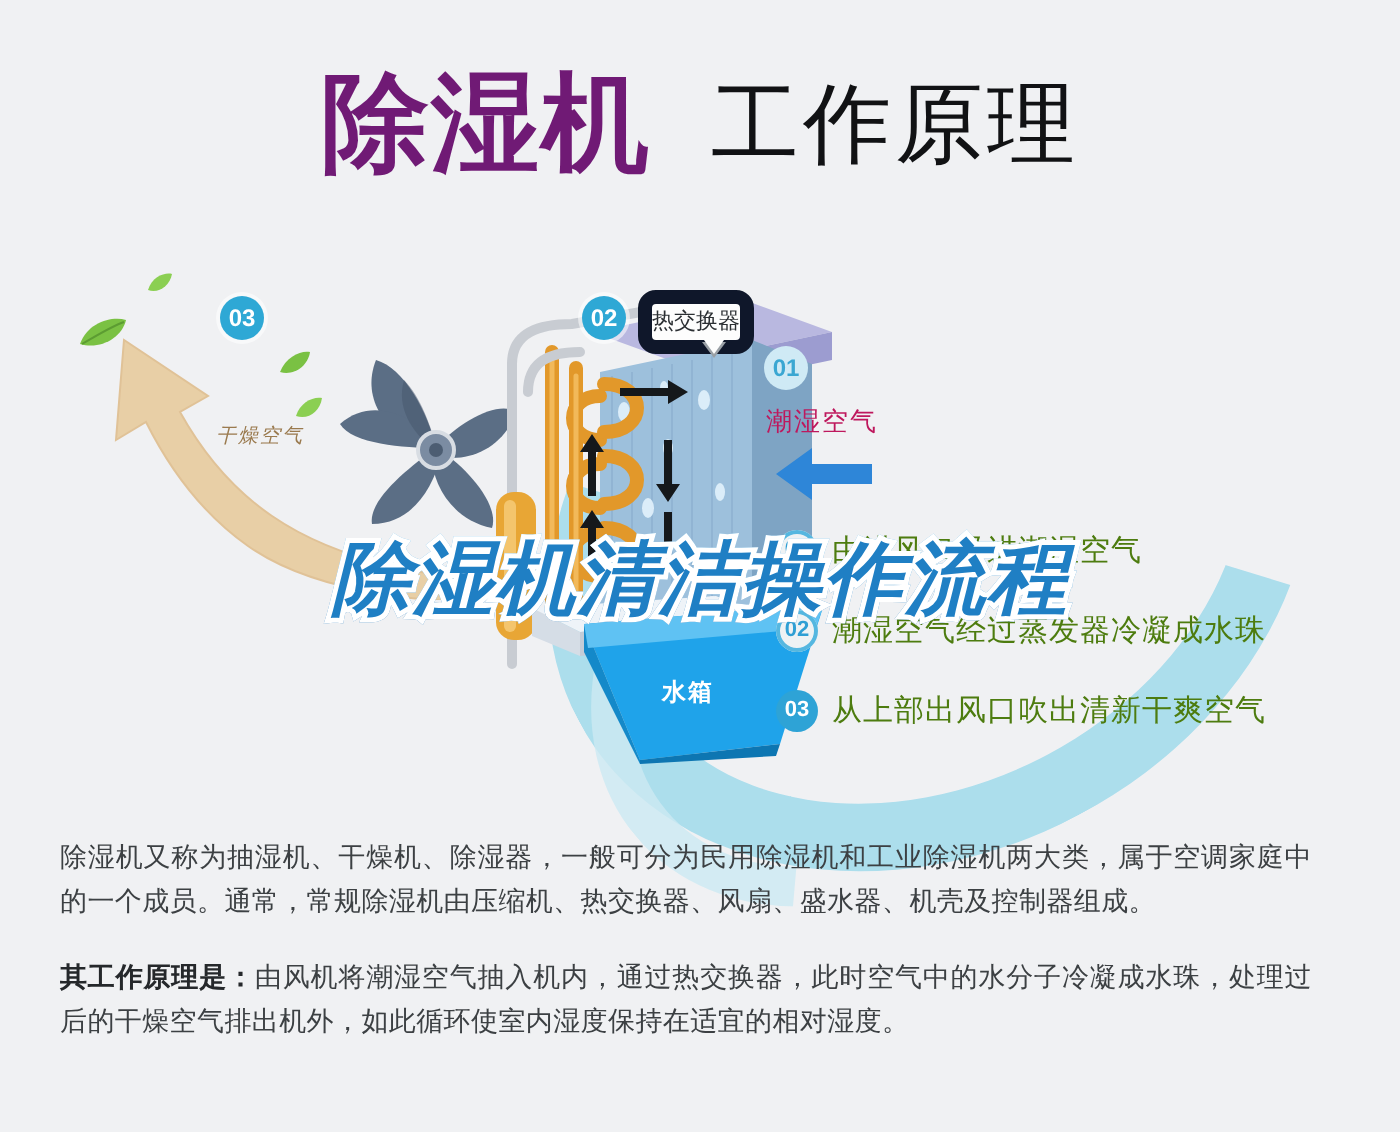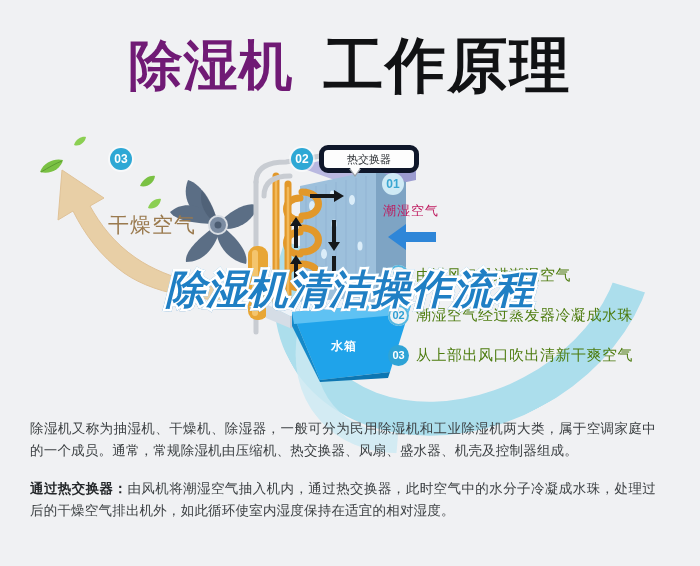--- a/index.html
+++ b/index.html
@@ -15,21 +15,21 @@
   
   .header{
     position:absolute;left:0;top:26px;width:700px;
     text-align:center;white-space:nowrap;
   }
   .header .t-bold{
     font-size:54px;font-weight:bold;color:#701a75;
     letter-spacing:1px;vertical-align:middle;
   }
   .header .t-light{
-    font-size:60px;font-weight:bold;color:#111214;
+    font-size:44px;font-weight:normal;color:#111214;
     letter-spacing:2px;margin-left:30px;vertical-align:middle;
   }
 
   
   .stage{position:absolute;left:0;top:118px;width:604px;height:272px;}
 
   
   .blue-band{
     position:absolute;right:-60px;top:-10px;width:330px;height:250px;
     border:34px solid #a9ddec;
@@ -68,38 +68,38 @@
     line-height:22px;text-align:center;
     box-shadow:0 0 0 2px rgba(255,255,255,.55);
   }
   #badge03{left:110px;top:30px;}
   #badge02{left:291px;top:30px;}
   #badge01{left:382px;top:55px;background:#cfeaf5;color:#3aa7d2;box-shadow:none;}
 
   
   .callout{
     position:absolute;left:319px;top:27px;
-    background:#fdfdfd;border:5px solid #0f172a;border-radius:9px;
-    padding:2px 23px;font-size:11px;color:#2b2f33;white-space:nowrap;
+    background:#fdfdfd;border:7px solid #0f172a;border-radius:9px;
+    padding:2px 0;font-size:11px;color:#2b2f33;white-space:nowrap;
     line-height:14px;
   }
   .callout:after{
     content:"";position:absolute;left:26px;bottom:-7px;
     border-left:5px solid transparent;border-right:5px solid transparent;
     border-top:7px solid #fdfdfd;
   }
   .callout:before{
     content:"";position:absolute;left:25px;bottom:-9px;
     border-left:6px solid transparent;border-right:6px solid transparent;
     border-top:8px solid #9aa0a6;
   }
 
   
   .dlabel{position:absolute;white-space:nowrap;font-size:13px;}
-  #lbl-dry{left:108px;top:93px;color:#9a7a4e;font-size:21px;letter-spacing:1px;}
+  #lbl-dry{left:108px;top:93px;color:#9a7a4e;font-size:10px;letter-spacing:1px;font-style:italic;}
   #lbl-humid{left:383px;top:84px;color:#be185d;font-size:13px;letter-spacing:1px;}
   #lbl-tank{left:331px;top:220px;color:#ffffff;font-size:12px;letter-spacing:1px;font-weight:bold;}
 
   
   .steps{position:absolute;left:388px;top:146px;width:300px;}
   .step{display:flex;align-items:center;margin-bottom:18px;height:22px;}
   .step-badge{
     width:21px;height:21px;border-radius:50%;flex:0 0 21px;
     font-size:11px;font-weight:bold;line-height:21px;text-align:center;
     margin-right:7px;
@@ -275,16 +275,16 @@
         <div class="step-badge fill">03</div>
         <div class="step-text">从上部出风口吹出清新干爽空气</div>
       </div>
     </div>
   </div>
 
   <div class="overlay-title">除湿机清洁操作流程</div>
 
   <div class="copy">
     <p>除湿机又称为抽湿机、干燥机、除湿器，一般可分为民用除湿机和工业除湿机两大类，属于空调家庭中的一个成员。通常，常规除湿机由压缩机、热交换器、风扇、盛水器、机壳及控制器组成。</p>
-    <p><span class="lead">通过热交换器：</span><span>由风机将潮湿空气抽入机内，通过热交换器，此时空气中的水分子冷凝成水珠，处理过后的干燥空气排出机外，如此循环使室内湿度保持在适宜的相对湿度。</span></p>
+    <p><span class="lead">其工作原理是：</span><span>由风机将潮湿空气抽入机内，通过热交换器，此时空气中的水分子冷凝成水珠，处理过后的干燥空气排出机外，如此循环使室内湿度保持在适宜的相对湿度。</span></p>
   </div>
 
 </div>
 
 </body></html>

